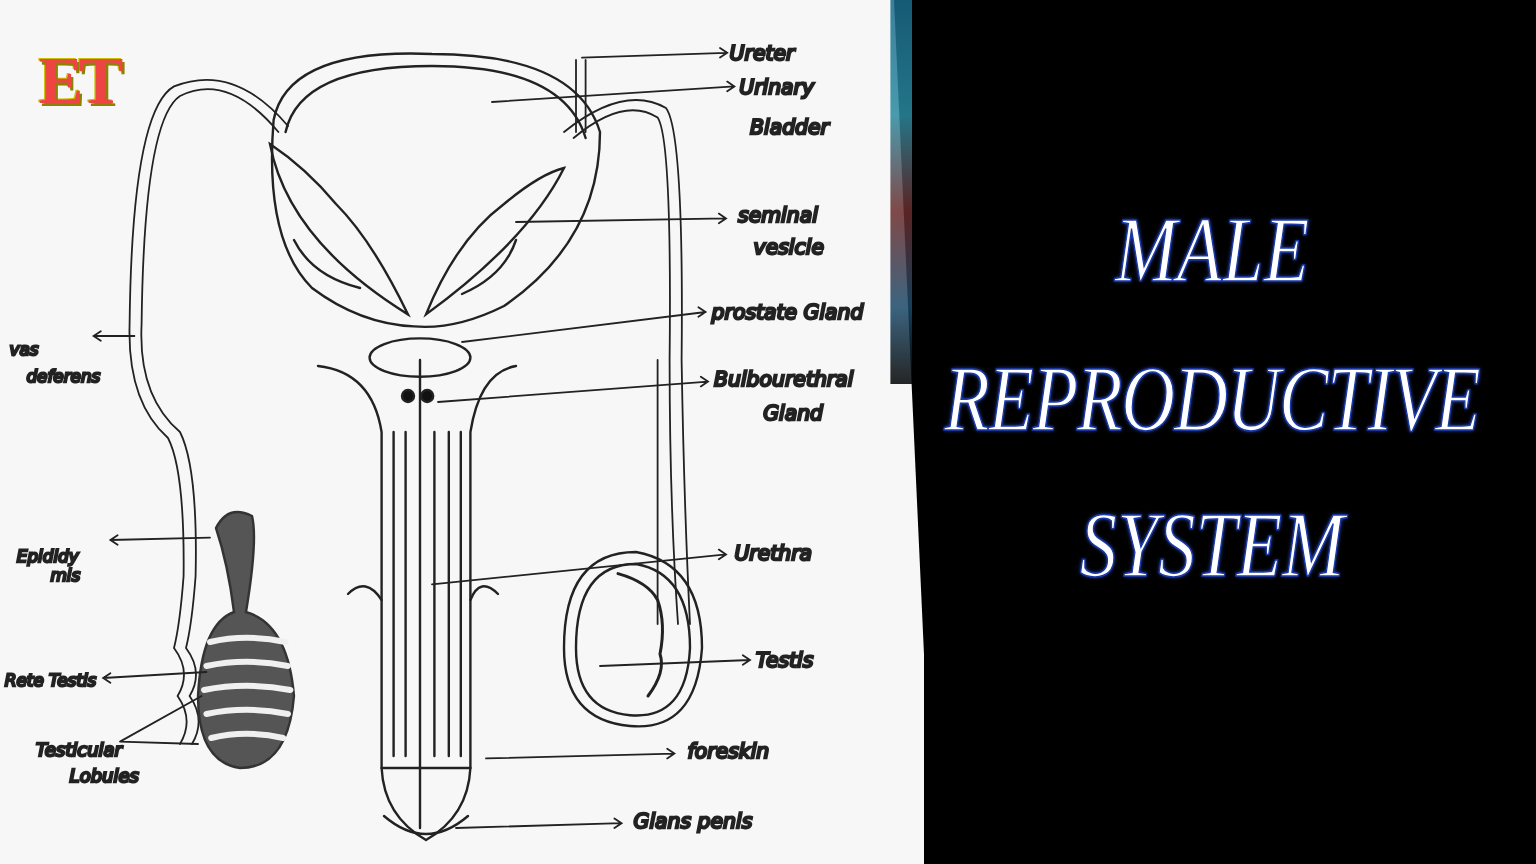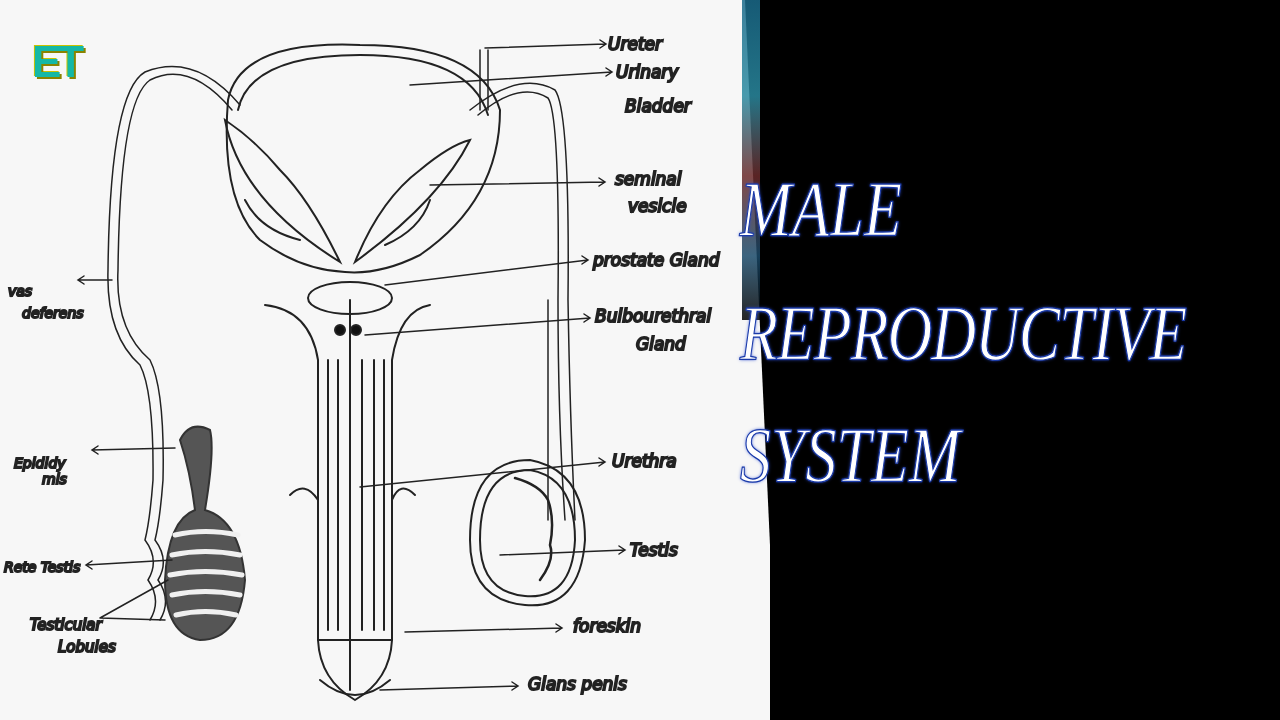--- a/index.html
+++ b/index.html
@@ -4,23 +4,23 @@
 <style>
   html,body{margin:0;padding:0;}
   body{width:1280px;height:720px;overflow:hidden;background:#000;position:relative;font-family:"DejaVu Sans",sans-serif;}
   #paper{position:absolute;left:0;top:0;width:770px;height:720px;background:#f7f7f7;
     clip-path:polygon(0 0,745px 0,778px 720px,0 720px);}
   #edge{position:absolute;left:742px;top:0;width:18px;height:320px;
     background:linear-gradient(180deg,#1a6a8a,#2a8aa0 30%,#6a2a2a 55%,#1a4a6a 80%,#000);opacity:.85;}
   svg#diagram{position:absolute;left:0;top:0;}
   .lbl{font-family:"DejaVu Sans",sans-serif;font-style:italic;fill:#111;font-size:17px;}
   .lbl.light{fill:#666;font-size:14px;}
-  #logo{position:absolute;left:32px;top:40px;font-family:Liberation Sans, sans-serif;font-weight:bold;font-size:44px;
-    color:#14b8a6;text-shadow:2px 2px 0 #8a8400, -1px -1px 0 #c8c200;letter-spacing:-4px;line-height:1;}
-  #title{position:absolute;left:740px;top:170px;width:540px;}
+  #logo{position:absolute;left:32px;top:40px;font-family:Liberation Serif, serif;font-weight:bold;font-size:56px;
+    color:#ef4444;text-shadow:2px 2px 0 #8a8400, -1px -1px 0 #c8c200;letter-spacing:-4px;line-height:1;}
+  #title{position:absolute;left:740px;top:170px;width:540px;text-align:center;}
   .tline{font-family:"Liberation Serif",serif;font-style:italic;color:#fff;
     -webkit-text-stroke:1px #1a3aa8;text-shadow:0 0 3px #3050d0,0 0 1px #2040c0;
     line-height:1;display:block;transform:scaleY(1.25);}
   #t1{font-size:62px;margin-top:8px;}
   #t2{font-size:62px;margin-top:62px;letter-spacing:-1px;}
   #t3{font-size:62px;margin-top:60px;}
 </style>
 </head>
 <body>
 

